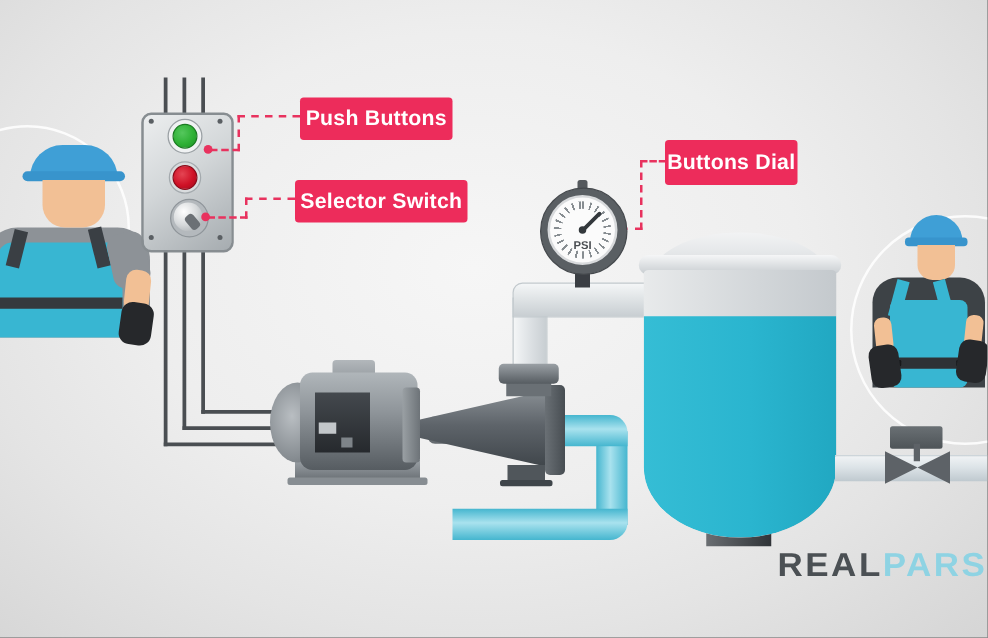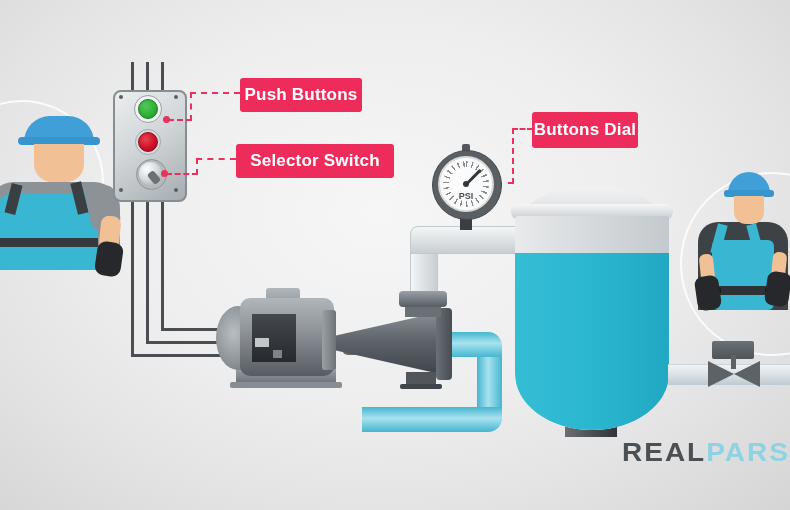--- a/index.html
+++ b/index.html
@@ -96,21 +96,21 @@
   <div class="dash-dot" style="left:161px;top:170px;"></div>
 
   <div class="dash-h" style="left:512px;top:128px;width:21px;"></div>
   <div class="dash-v" style="left:512px;top:128px;height:56px;"></div>
   <div class="dash-h" style="left:496px;top:182px;width:18px;"></div>
   <div class="dash-dot" style="left:491px;top:179px;"></div>
 
   <div class="tag" style="left:240px;top:78px;width:122px;height:34px;text-align:center;">
     <span>Push Buttons</span>
   </div>
-  <div class="tag" style="left:236px;top:144px;width:158px;height:34px;">
+  <div class="tag" style="left:236px;top:144px;width:138px;height:34px;">
     <span>Selector Switch</span>
   </div>
   <div class="tag" style="left:532px;top:112px;width:106px;height:36px;">
     <span>Buttons Dial</span>
   </div>
 
   <div class="abs" style="left:410px;top:238px;width:26px;height:64px;background:linear-gradient(90deg,#f4f6f7,#dde1e4 50%,#c8ced2);border:1px solid #c2c9cd;"></div>
   <div class="abs" style="left:410px;top:226px;width:106px;height:26px;background:linear-gradient(180deg,#f4f6f7,#e0e4e6 45%,#c8ced2);border:1px solid #c2c9cd;border-radius:8px 0 0 0;"></div>
 
   <div class="abs" style="left:477px;top:345px;width:25px;height:75px;background:linear-gradient(90deg,#45b6cf 0%,#a9e2ee 45%,#45b6cf 100%);"></div>

